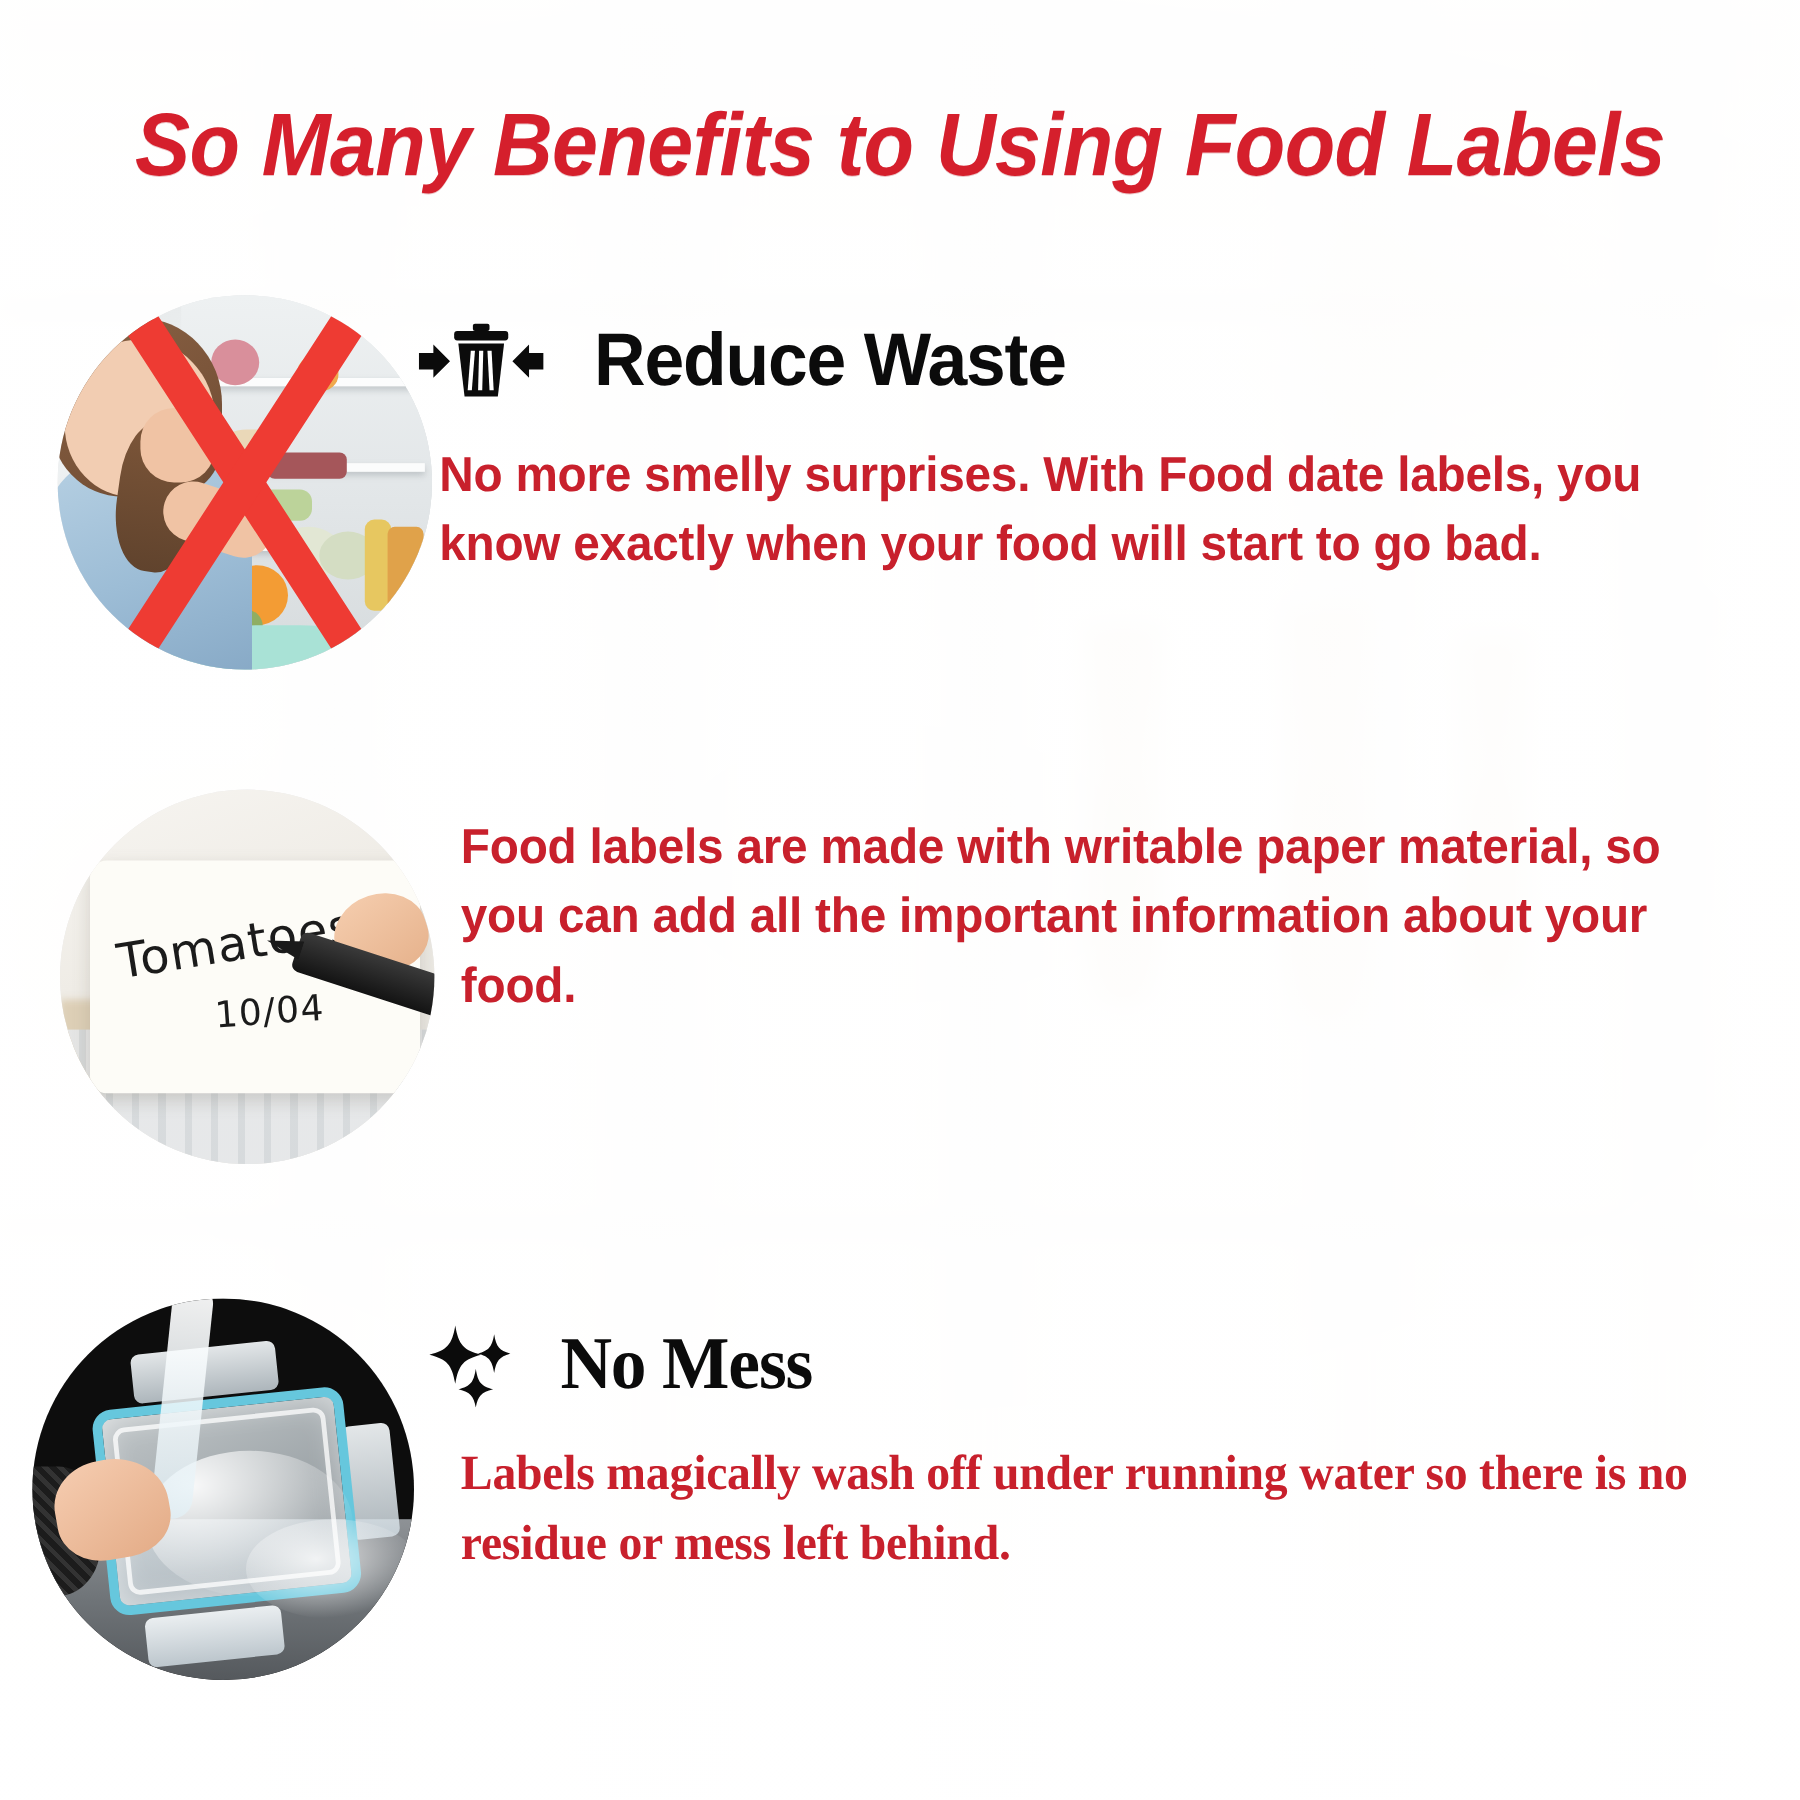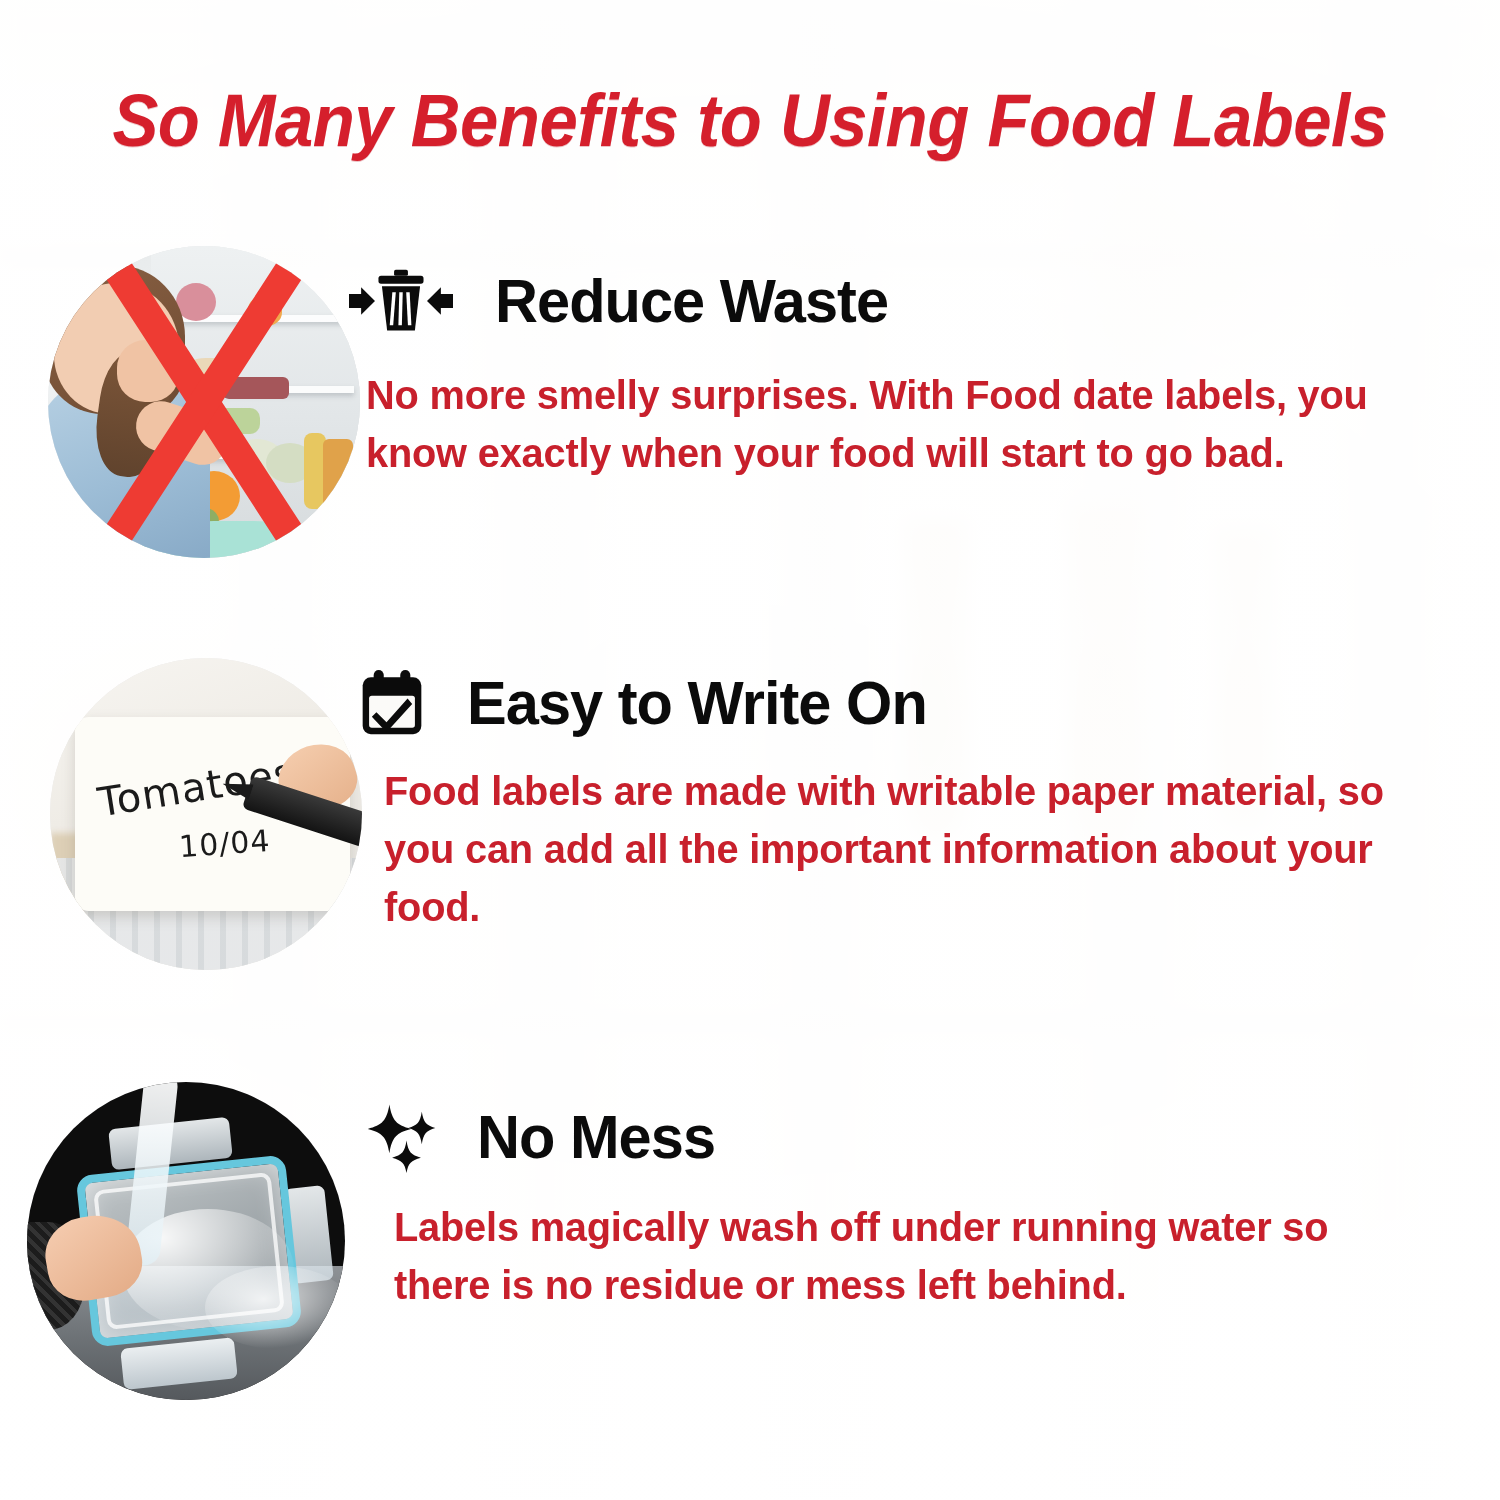--- a/index.html
+++ b/index.html
@@ -326,21 +326,21 @@
     transform:scaleX(.97);
     transform-origin:left center;
   }
 
   #row-1 .text-col { left:346px; top:12px; }
   #row-1 .body-text { width:1110px; margin-top:22px; margin-left:20px; }
 
   #row-2 .text-col { left:356px; top:12px; }
   #row-2 .body-text { width:1090px; margin-top:16px; margin-left:28px; }
 
-  #row-3 .text-col { left:366px; top:12px; }
+  #row-3 .text-col { left:356px; top:12px;font-family:Liberation Serif, serif; }
   #row-3 .body-text { width:1060px; margin-top:18px; margin-left:28px; }
 
   svg { display:block; }
 </style>
 </head>
 <body>
 
 <div id="page">
 
   <div class="bg-layer">
@@ -443,32 +443,20 @@
         <div class="card">
           <div class="hw-name">Tomatoes</div>
           <div class="hw-date">10/04</div>
         </div>
         <div class="finger"></div>
         <div class="marker"></div>
       </div>
     </div>
 
     <div class="text-col">
-      <div class="head-line">
-        <div class="head-icon narrow">
-          <svg viewBox="0 0 72 76" width="66" height="70" aria-hidden="true">
-            <rect x="16" y="2" width="11" height="20" rx="5.5" fill="#0b0b0b"></rect>
-            <rect x="45" y="2" width="11" height="20" rx="5.5" fill="#0b0b0b"></rect>
-            <rect x="4" y="10" width="64" height="62" rx="9" fill="#0b0b0b"></rect>
-            <rect x="11" y="30" width="50" height="35" rx="3" fill="#fbfaf8"></rect>
-            <path d="M19 48 L30 59 L53 33 L58 39 L30 70 L14 53 Z" fill="#0b0b0b"></path>
-          </svg>
-        </div>
-        <div class="head-text">Easy to Write On</div>
-      </div>
       <div class="body-text">Food labels are made with writable paper material, so you can add all the important information about your food.</div>
     </div>
   </div>
 
   <div class="row" id="row-3">
 
     <div class="photo" id="photo-3">
       <div class="ph-inner">
         <div class="wash-bg"></div>
         <div class="sink"></div>

